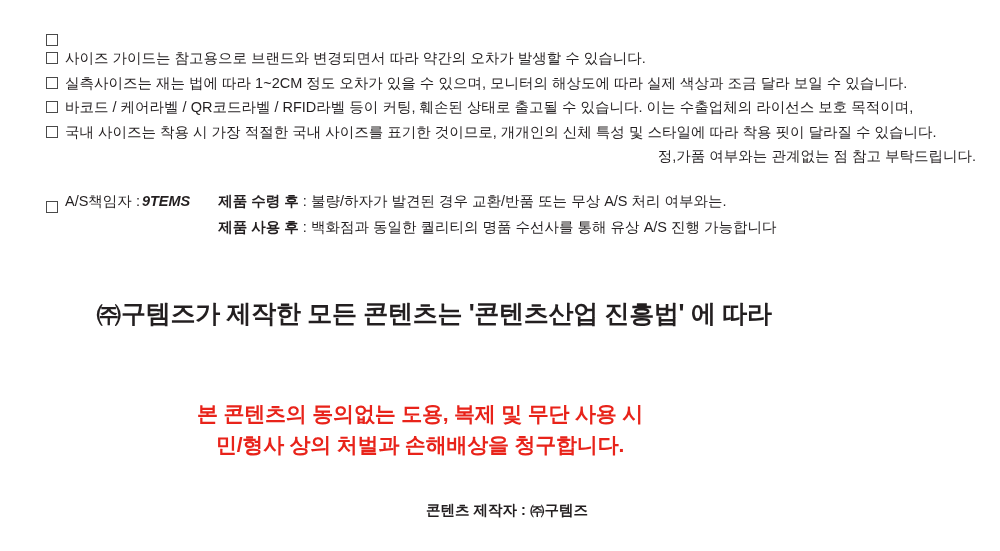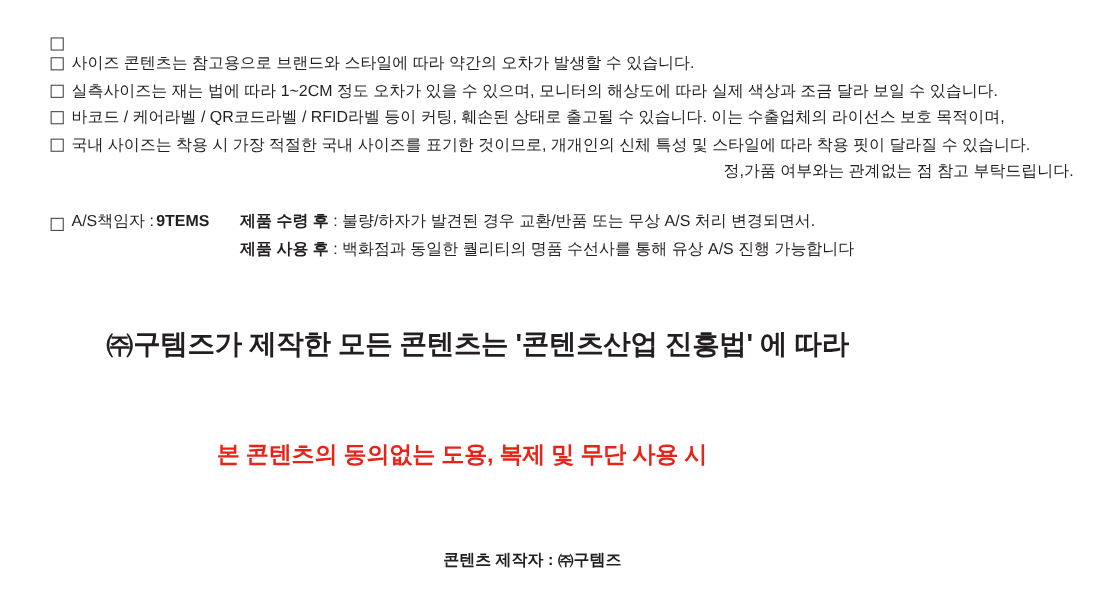--- a/index.html
+++ b/index.html
@@ -60,30 +60,31 @@
   
   .as-block {
     position: absolute;
     left: 46px;
     top: 188px;
     display: flex;
     align-items: flex-start;
   }
   .as-left {
     display: flex;
-    align-items: center;
+    align-items: flex-end;
     font-size: 14.5px;
     line-height: 24px;
     white-space: nowrap;
     padding-top: 1px;
   }
   .as-left .lbl { margin-right: 2px; }
   .as-left .strong {
     font-weight: bold;
     letter-spacing: 0px;
+    font-style: italic;
   }
   .as-right {
     margin-left: 28px;
     font-size: 14.5px;
     line-height: 26px;
     white-space: nowrap;
   }
   .as-right .lead { font-weight: bold; }
 
   
@@ -117,36 +118,37 @@
   .credits {
     position: absolute;
     left: 0;
     top: 498px;
     width: 968px;
     text-align: center;
     font-weight: bold;
     font-size: 14.5px;
     line-height: 24px;
     color: #231f20;
+    padding-left: 23px;
   }
 </style>
 </head>
 <body>
 
 <div class="page">
 
   <div class="notice-list">
 
     <div class="notice-row">
       <span class="chk"></span>
     </div>
 
     <div class="notice-row">
       <span class="chk"></span>
-      <span class="notice-text">사이즈 콘텐츠는 참고용으로 브랜드와 스타일에 따라 약간의 오차가 발생할 수 있습니다.</span>
+      <span class="notice-text">사이즈 가이드는 참고용으로 브랜드와 변경되면서 따라 약간의 오차가 발생할 수 있습니다.</span>
     </div>
 
     <div class="notice-row">
       <span class="chk"></span>
       <span class="notice-text">실측사이즈는 재는 법에 따라 1~2CM 정도 오차가 있을 수 있으며, 모니터의 해상도에 따라 실제 색상과 조금 달라 보일 수 있습니다.</span>
     </div>
 
     <div class="notice-row">
       <span class="chk"></span>
       <span class="notice-text">바코드 / 케어라벨 / QR코드라벨 / RFID라벨 등이 커팅, 훼손된 상태로 출고될 수 있습니다. 이는 수출업체의 라이선스 보호 목적이며,</span>
@@ -161,33 +163,34 @@
   </div>
 
   <div class="as-block">
     <div class="as-left">
       <span class="chk"></span>
       <span class="lbl">A/S책임자 : </span>
       <span class="strong">9TEMS</span>
     </div>
     <div class="as-right">
       <div>
-        <span class="lead">제품 수령 후</span><span> :  불량/하자가 발견된 경우 교환/반품 또는 무상 A/S 처리 변경되면서.</span>
+        <span class="lead">제품 수령 후</span><span> :  불량/하자가 발견된 경우 교환/반품 또는 무상 A/S 처리 여부와는.</span>
       </div>
       <div>
         <span class="lead">제품 사용 후</span><span> :  백화점과 동일한 퀄리티의 명품 수선사를 통해 유상 A/S 진행 가능합니다</span>
       </div>
     </div>
   </div>
 
   <div class="headline">
     <span class="l1">㈜구템즈가 제작한 모든 콘텐츠는 '콘텐츠산업 진흥법' 에 따라</span>
   </div>
 
   <div class="warning" style="color: rgb(232, 35, 26);">
     <span>본 콘텐츠의 동의없는 도용, 복제 및 무단 사용 시</span><br>
+    <span>민/형사 상의 처벌과 손해배상을 청구합니다.</span>
   </div>
 
   <div class="credits">
     <div>콘텐츠 제작자 : ㈜구템즈</div>
   </div>
 
 </div>
 
 </body></html>

